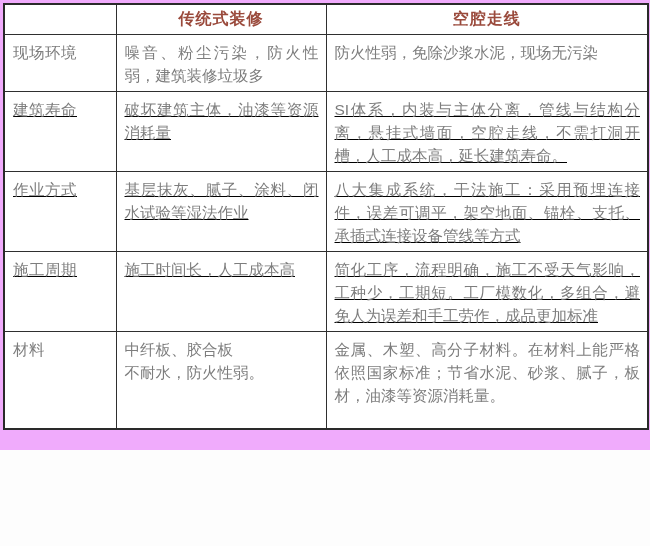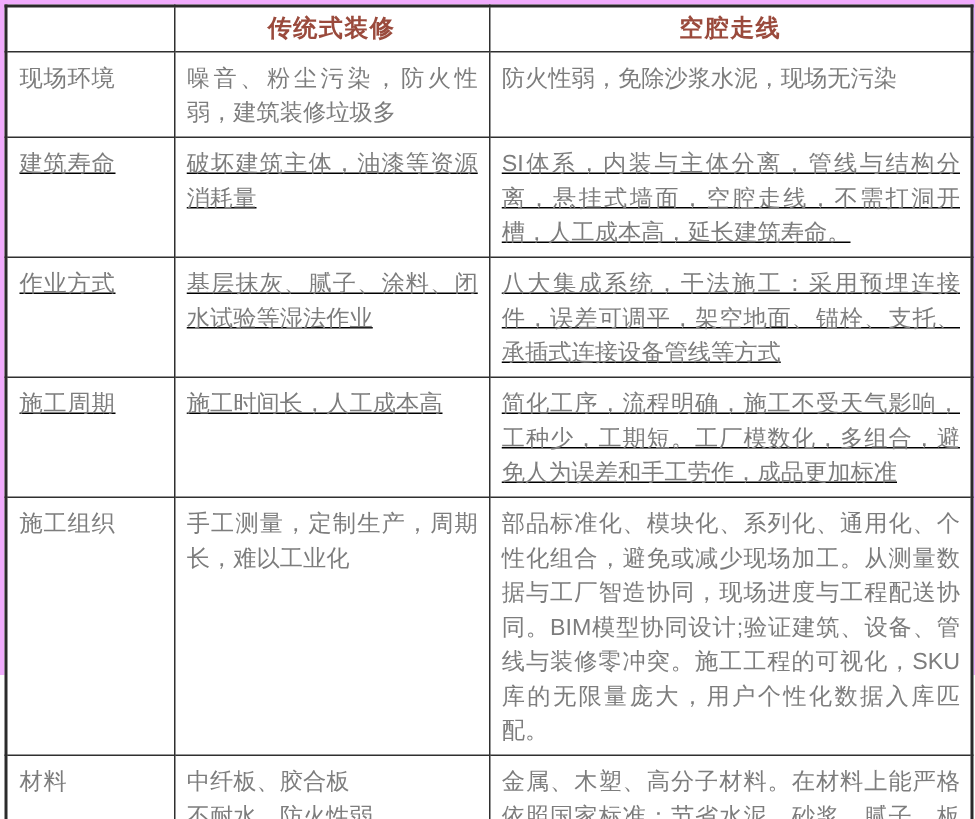--- a/index.html
+++ b/index.html
@@ -96,25 +96,20 @@
       <tr class="h70">
         <td class="rowlabel">作业方式</td>
         <td>基层抹灰、腻子、涂料、闭水试验等湿法作业</td>
         <td>八大集成系统，干法施工：采用预埋连接件，误差可调平，架空地面、锚栓、支托、承插式连接设备管线等方式</td>
       </tr>
       <tr class="h70">
         <td class="rowlabel">施工周期</td>
         <td>施工时间长，人工成本高</td>
         <td>简化工序，流程明确，施工不受天气影响，工种少，工期短。工厂模数化，多组合，避免人为误差和手工劳作，成品更加标准</td>
       </tr>
-      <tr class="h145">
-        <td class="rowlabel">施工组织</td>
-        <td>手工测量，定制生产，周期长，难以工业化</td>
-        <td>部品标准化、模块化、系列化、通用化、个性化组合，避免或减少现场加工。从测量数据与工厂智造协同，现场进度与工程配送协同。BIM模型协同设计;验证建筑、设备、管线与装修零冲突。施工工程的可视化，SKU库的无限量庞大，用户个性化数据入库匹配。</td>
-      </tr>
       <tr class="h97">
         <td class="rowlabel">材料</td>
         <td>中纤板、胶合板
 不耐水，防火性弱。</td>
         <td>金属、木塑、高分子材料。在材料上能严格依照国家标准；节省水泥、砂浆、腻子，板材，油漆等资源消耗量。</td>
       </tr>
     </tbody>
   </table>
 </div>
 

